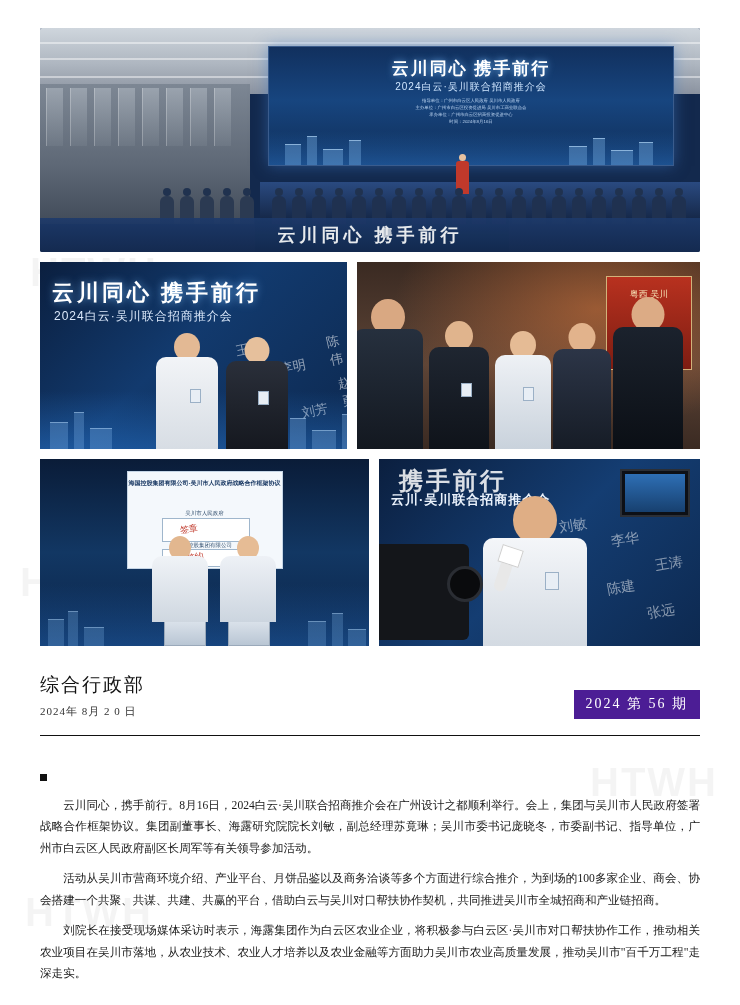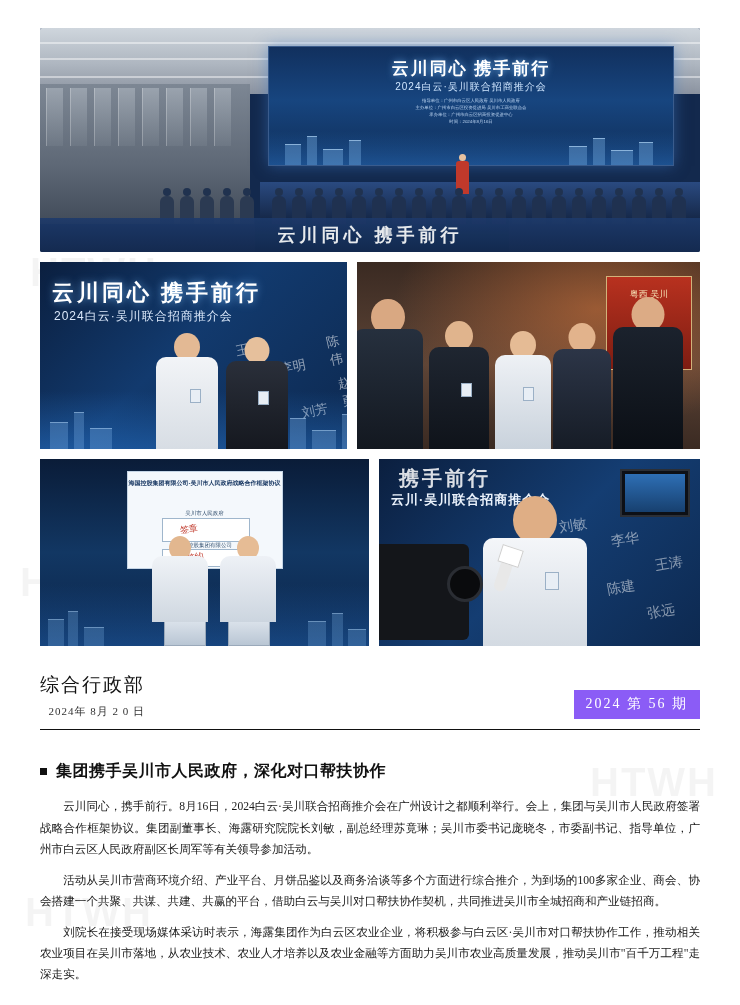--- a/index.html
+++ b/index.html
@@ -252,21 +252,21 @@
     position:absolute; bottom:0; width:40px; height:34px;
     background:linear-gradient(180deg,#e9eef4,#b9c6d4);
     border:1px solid #9aa9ba;
   }
 
   .interview {
     background: linear-gradient(135deg,#0b1f3f 0%, #143d72 50%, #0d2950 100%);
   }
   .interview .hd {
     position:absolute; left:20px; top:6px;
-    font-size:20px; font-weight:bold; color:#fff; letter-spacing:3px;
+    font-size:24px; font-weight:bold; color:#fff; letter-spacing:3px;
     font-family:Liberation Sans, sans-serif; opacity:.85;
   }
   .interview .sub {
     position:absolute; left:12px; top:32px;
     font-size:13px; color:#eaf2fc; letter-spacing:1px; font-weight:bold;
     font-family:"Liberation Sans", sans-serif;
   }
   .interview .scribble {
     position:absolute; color:rgba(255,255,255,.5);
     font-family:"Liberation Serif", serif; font-size:14px;
@@ -297,37 +297,36 @@
     background:#fff; border:1px solid #cfcfcf;
   }
 
   
   .masthead {
     margin-top: 26px;
     display: flex;
     align-items: flex-end;
     justify-content: space-between;
     border-bottom: 1.6px solid #111;
-    padding-bottom: 10px;
-    text-align: right;
+    padding-bottom: 16px;
   }
   .mast-left .dept {
     font-size: 19px;
     letter-spacing: 2px;
     color: #111;
     font-family: "Liberation Serif", serif;
   }
   .mast-left .date {
     margin-top: 6px;
     font-size: 11px;
     color: #333;
     letter-spacing: 1px;
   }
   .issue-badge {
-    background: #8b5cf6;
+    background: #4c1d95;
     color: #fff;
     font-size: 14px;
     letter-spacing: 2px;
     padding: 5px 12px 6px 12px;
     font-family: "Liberation Serif", serif;
     white-space: nowrap;
   }
 
   
   .article { margin-top: 30px; }
@@ -568,21 +567,20 @@
     <div class="mast-left">
       <div class="dept">综合行政部</div>
       <div class="date">2024年 8月 2 0 日</div>
     </div>
     <div class="issue-badge">2024  第 56 期</div>
   </div>
 
   <div class="article">
     <div class="headline">
       <span class="bullet"></span>
-      <span>集团携手吴川市人民政府，深化对口帮扶协作</span>
     </div>
     <div class="body-copy">
       <p>云川同心，携手前行。8月16日，2024白云·吴川联合招商推介会在广州设计之都顺利举行。会上，集团与吴川市人民政府签署战略合作框架协议。集团副董事长、海露研究院院长刘敏，副总经理苏竟琳；吴川市委书记庞晓冬，市委副书记、指导单位，广州市白云区人民政府副区长周军等有关领导参加活动。</p>
       <p>活动从吴川市营商环境介绍、产业平台、月饼品鉴以及商务洽谈等多个方面进行综合推介，为到场的100多家企业、商会、协会搭建一个共聚、共谋、共建、共赢的平台，借助白云与吴川对口帮扶协作契机，共同推进吴川市全城招商和产业链招商。</p>
       <p>刘院长在接受现场媒体采访时表示，海露集团作为白云区农业企业，将积极参与白云区·吴川市对口帮扶协作工作，推动相关农业项目在吴川市落地，从农业技术、农业人才培养以及农业金融等方面助力吴川市农业高质量发展，推动吴川市"百千万工程"走深走实。</p>
 
     </div>
   </div>
 
 </div>

